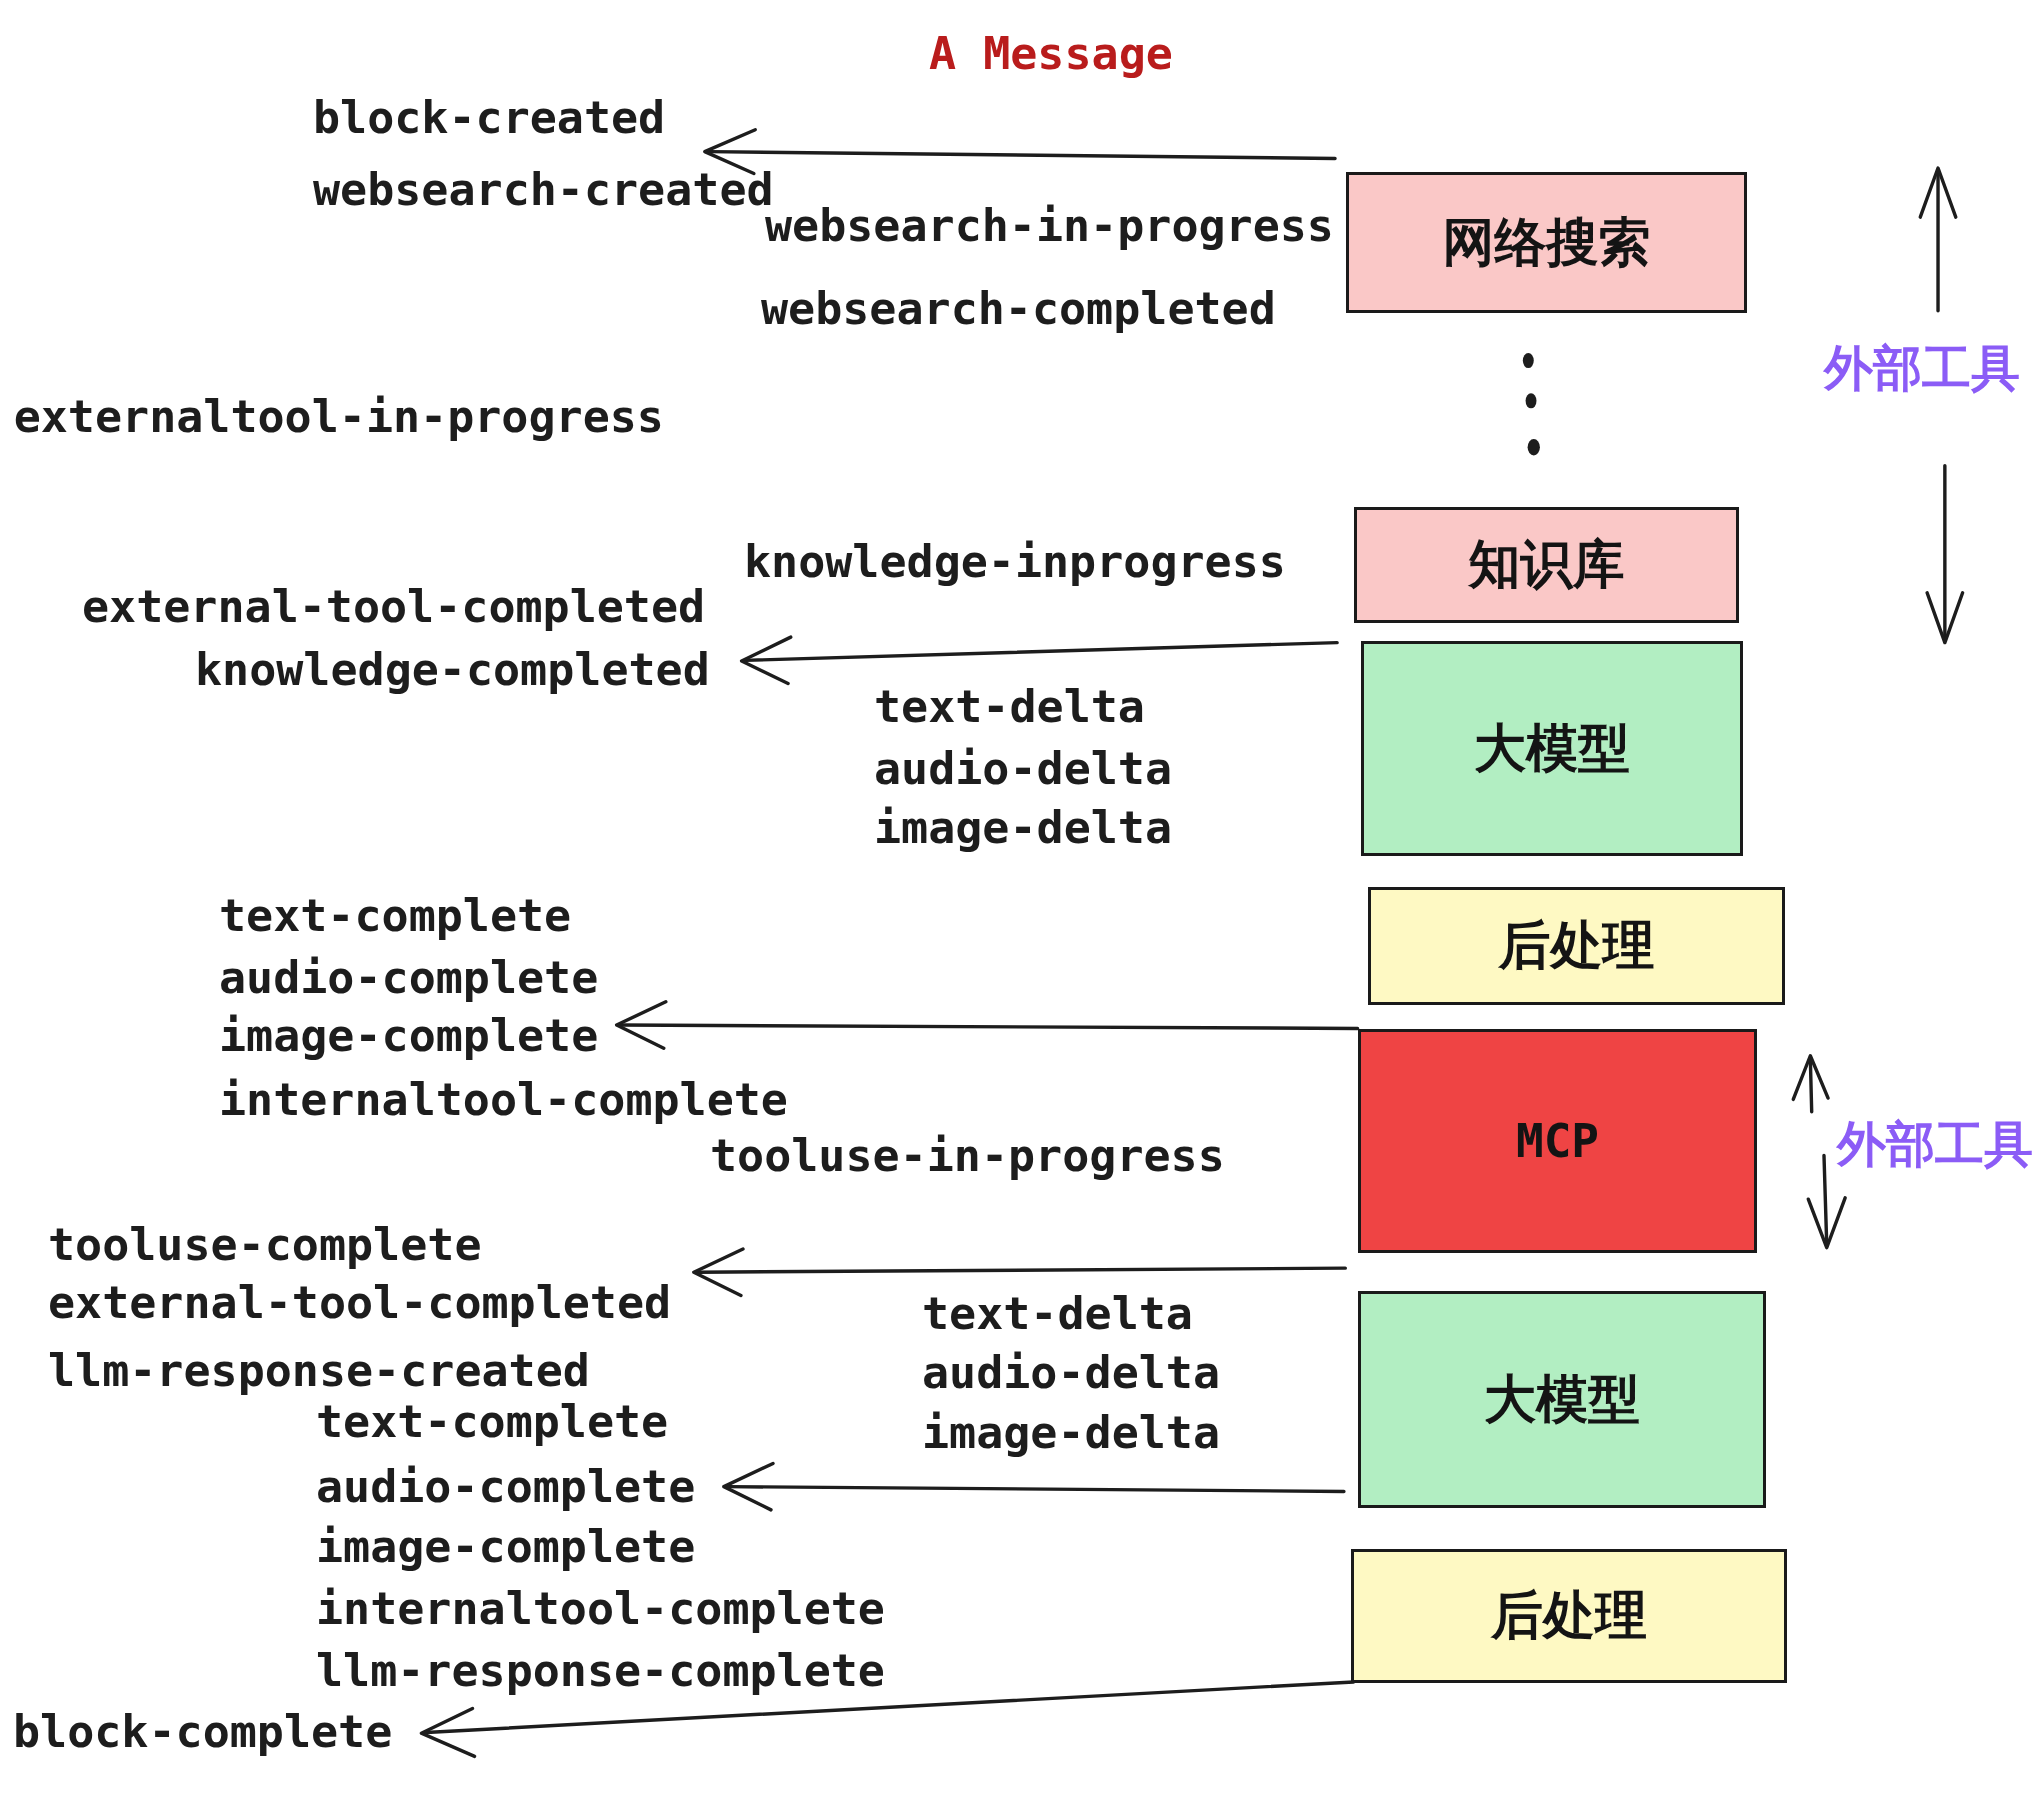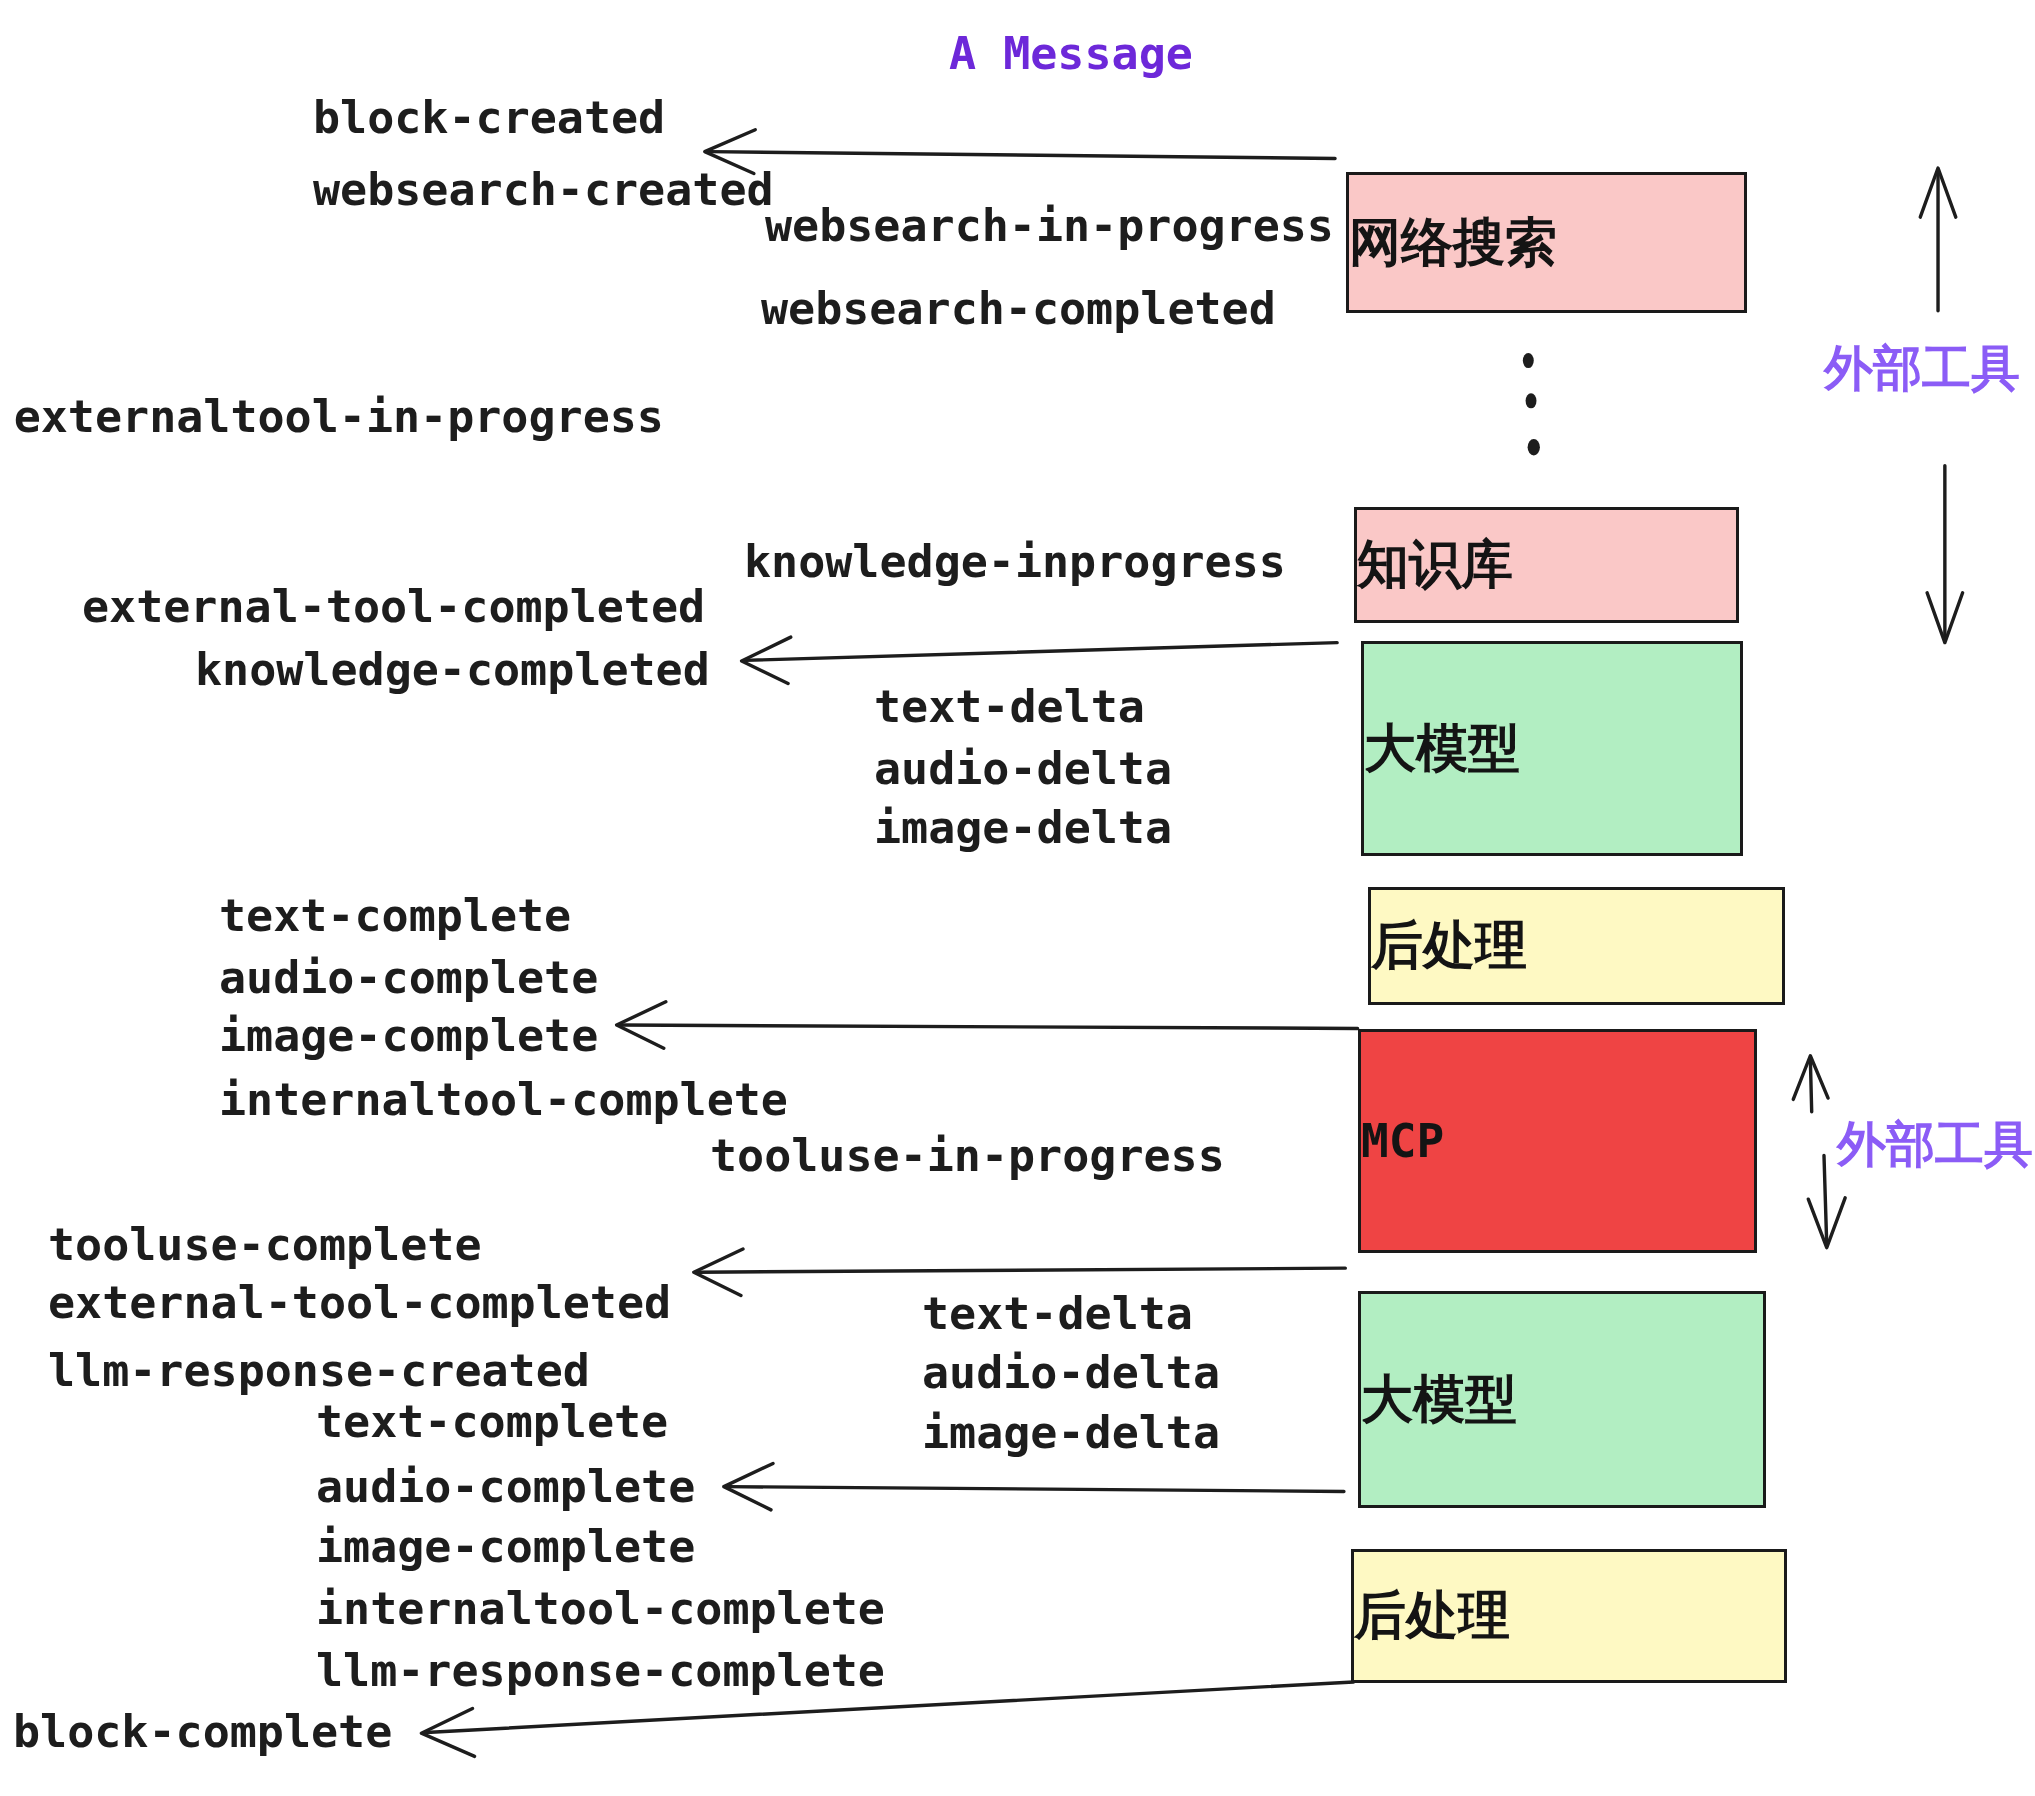--- a/index.html
+++ b/index.html
@@ -4,35 +4,35 @@
 <style>
   html,body{margin:0;padding:0;background:#ffffff;}
   .canvas{
     position:relative;
     width:2035px;height:1796px;
     background:#ffffff;
     overflow:hidden;
     font-family:"DejaVu Sans Mono", monospace;
   }
   .title{
-    position:absolute;left:949px;top:27px;
+    position:absolute;left:929px;top:27px;
     font-family:"DejaVu Sans Mono", monospace;
-    font-size:45px;font-weight:bold;color:#6d28d9;
+    font-size:45px;font-weight:bold;color:#b91c1c;
     white-space:nowrap;letter-spacing:0px;
   }
   .ev{
     position:absolute;
     font-family:"DejaVu Sans Mono", monospace;
     font-size:45px;line-height:57px;font-weight:bold;
     color:#1d1d1d;white-space:nowrap;
   }
   .box{
     position:absolute;box-sizing:border-box;
     border:3.4px solid #1a1a1a;
-    display:flex;align-items:center;
+    display:flex;align-items:center;justify-content:center;
   }
   .box-label{
     font-family:"Liberation Sans","DejaVu Sans",sans-serif;
     font-size:52px;font-weight:bold;color:#141414;
     white-space:nowrap;
   }
   .box-label.mono{
     font-family:"DejaVu Sans Mono",monospace;
     font-size:46px;
   }

